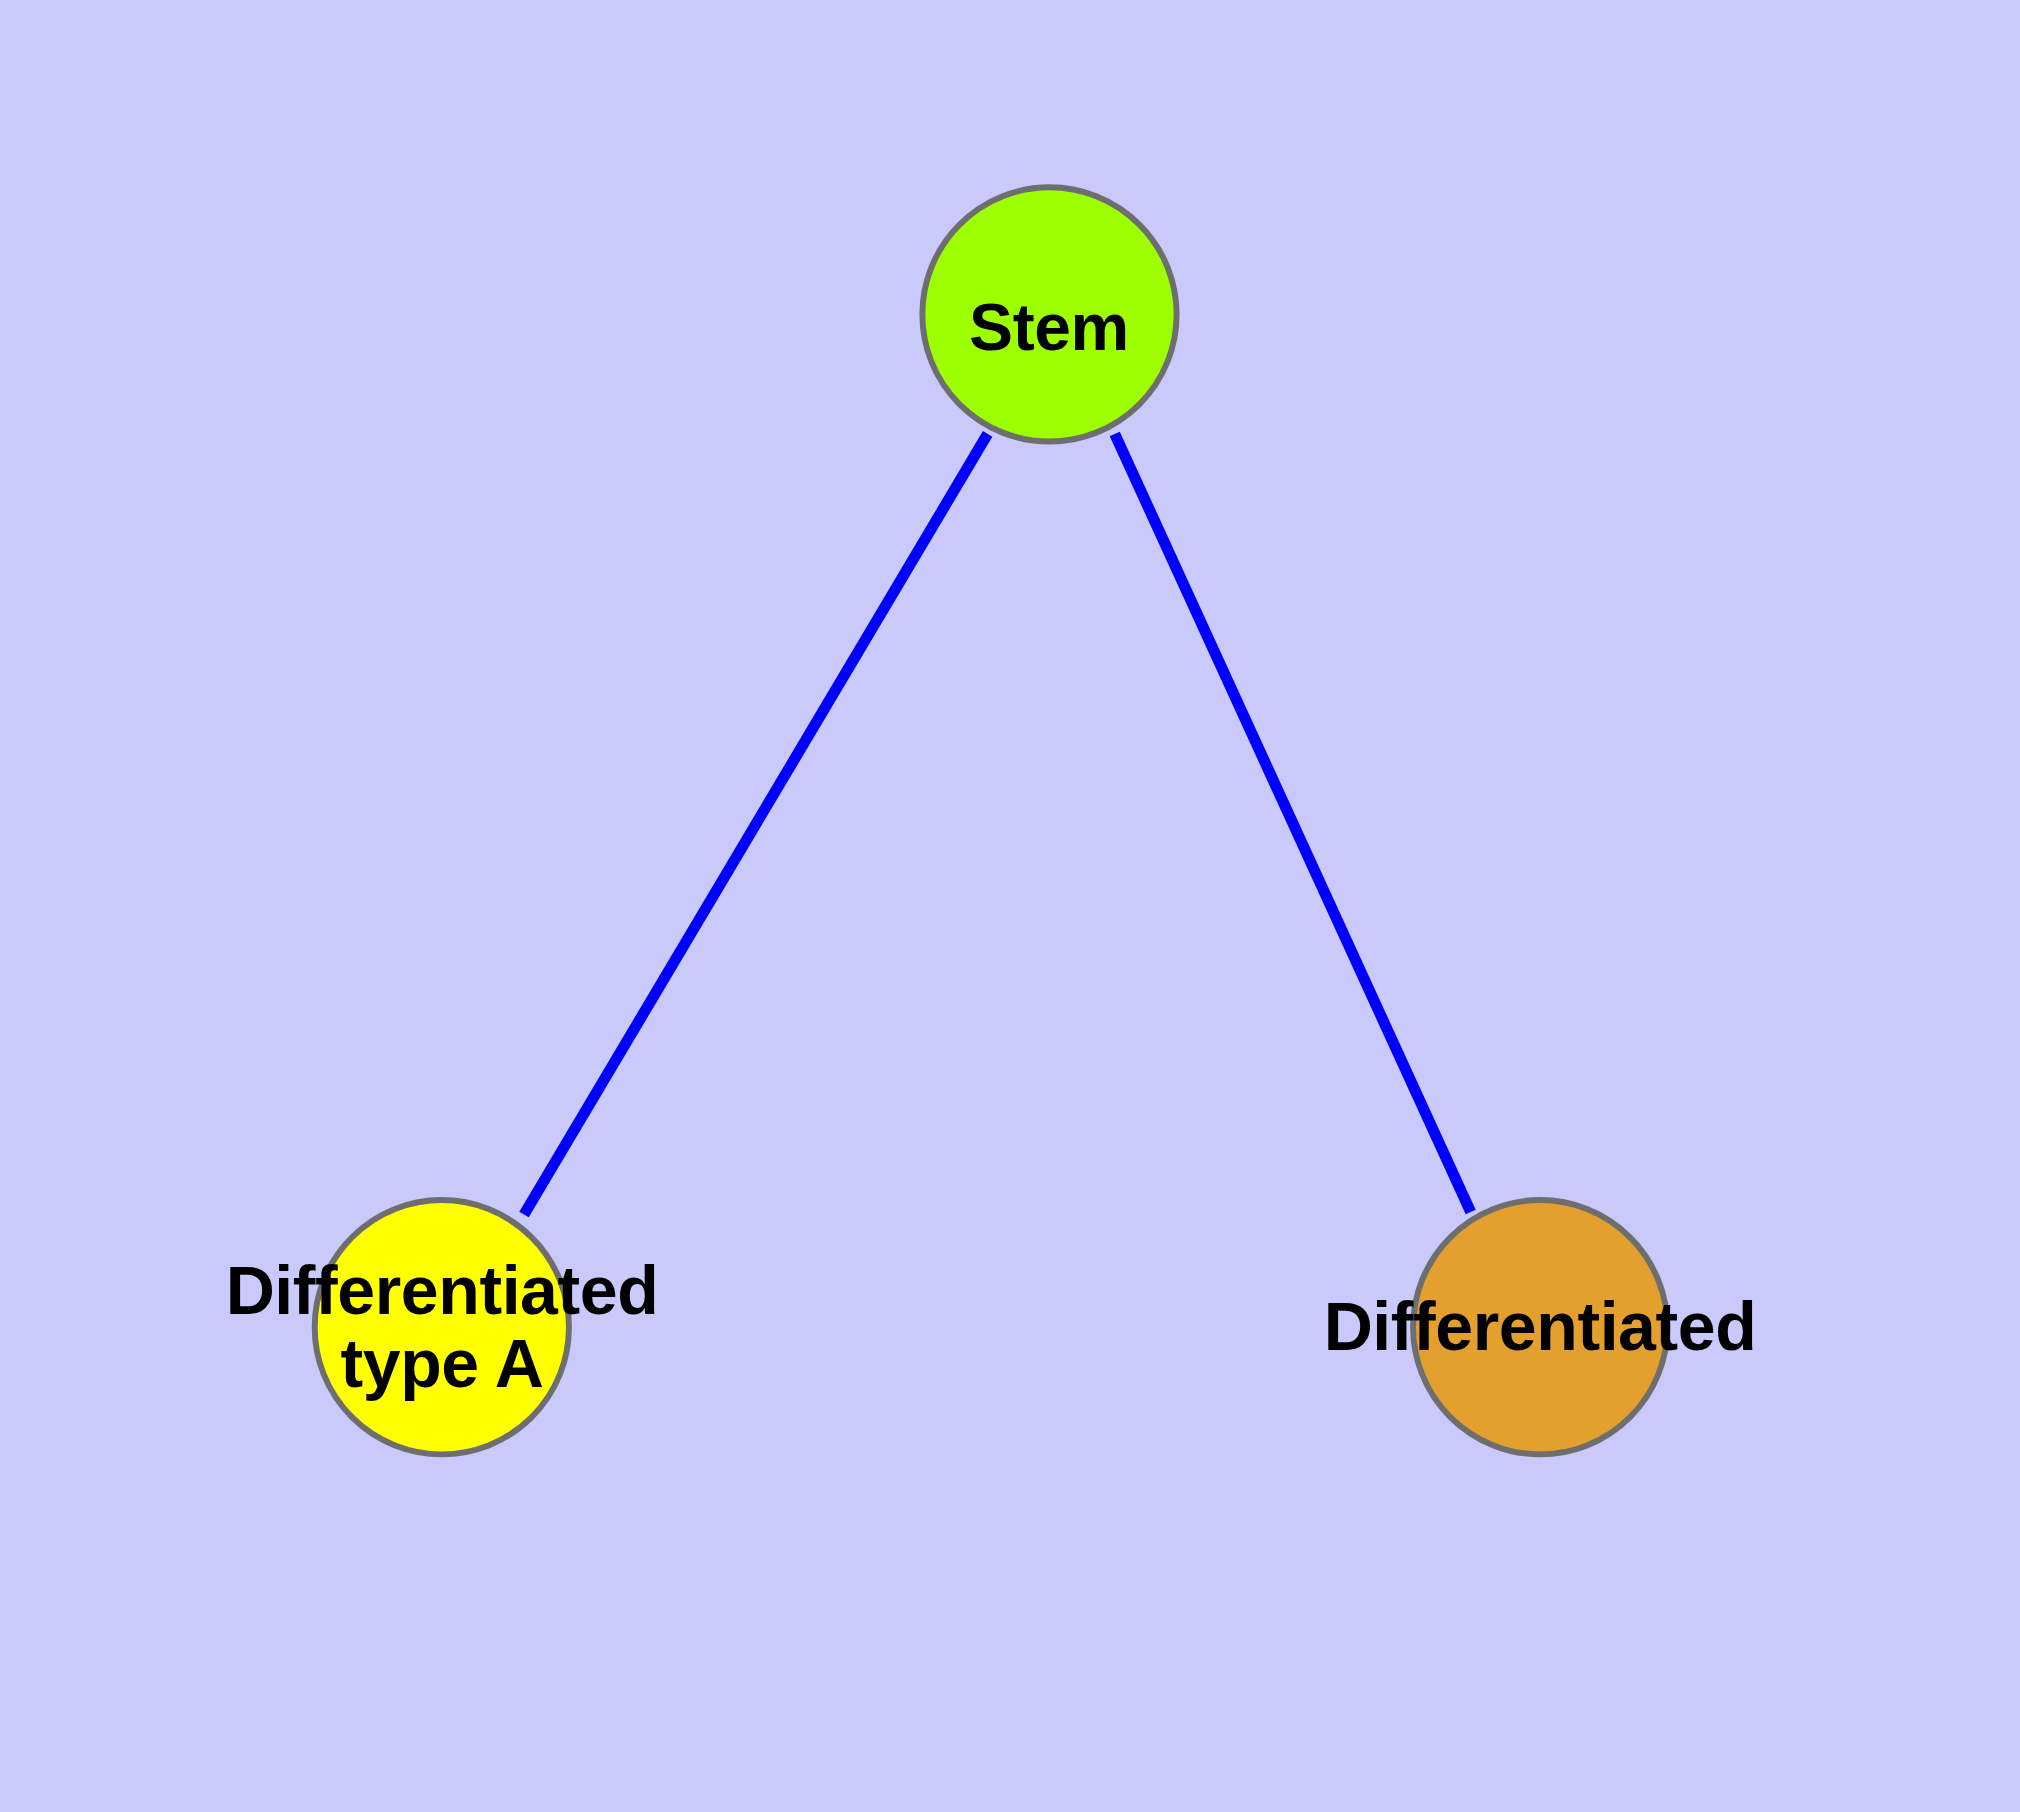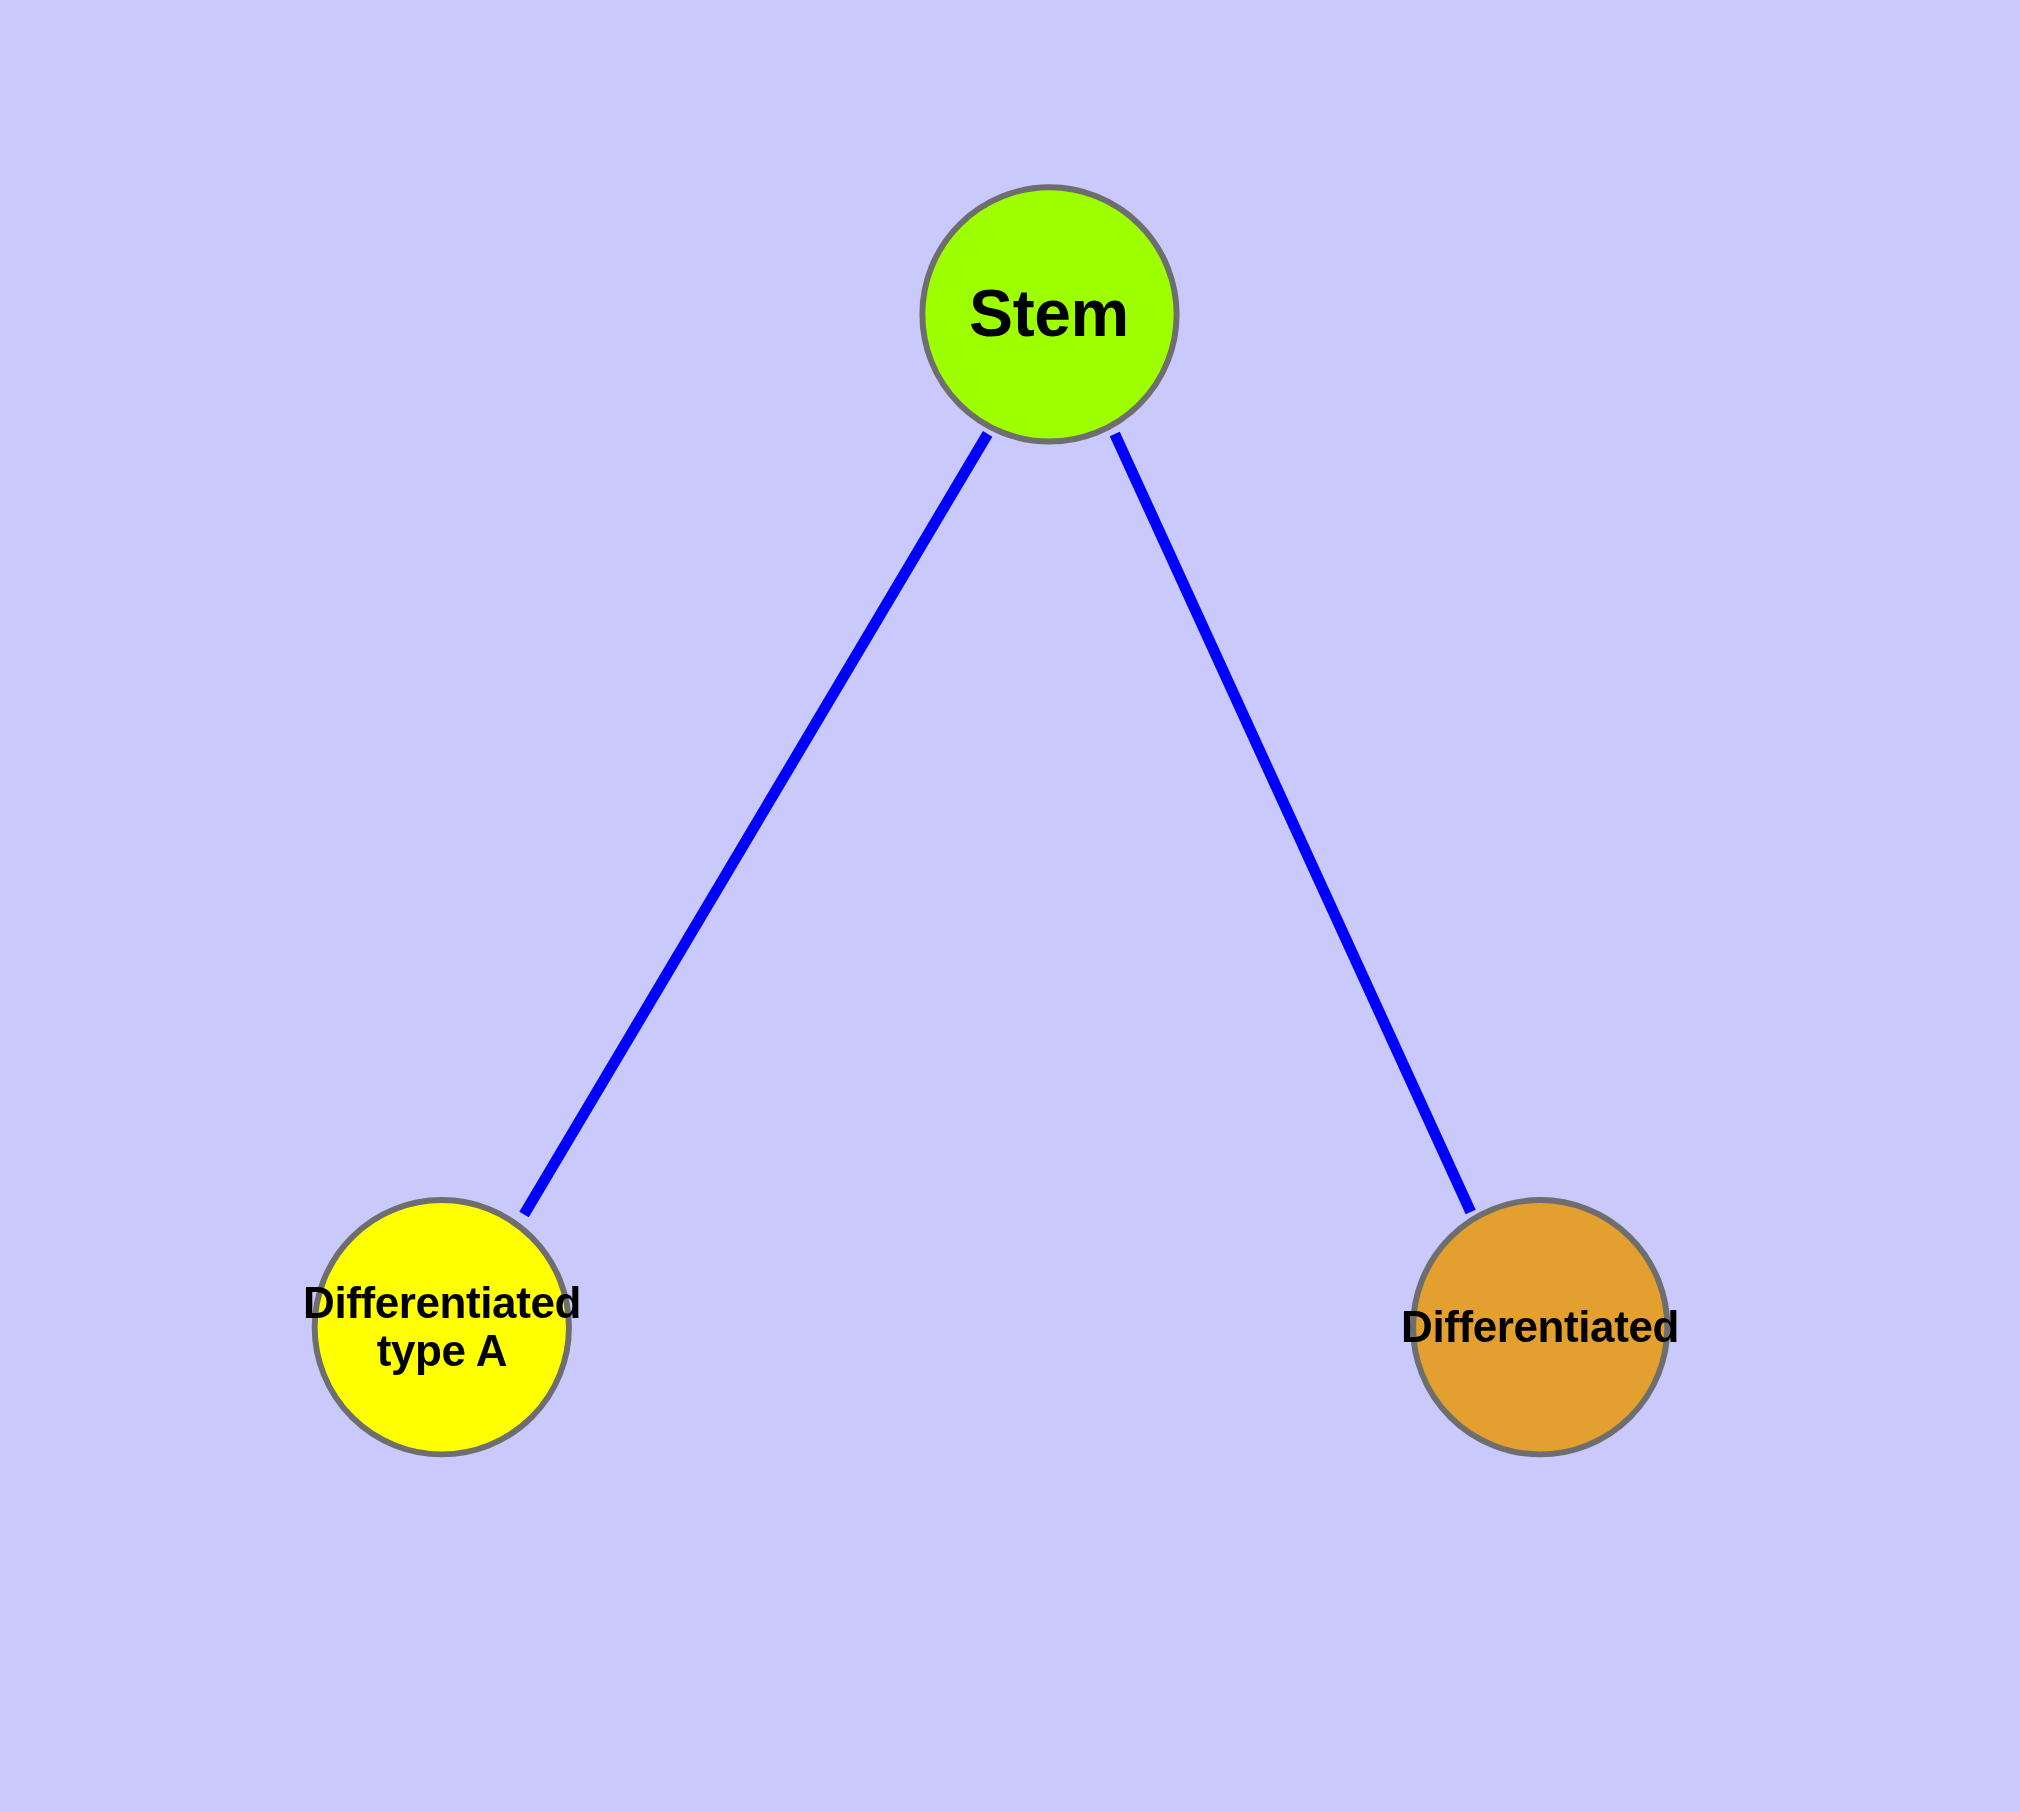--- a/index.html
+++ b/index.html
@@ -35,21 +35,21 @@
     line-height: 1.08;
     white-space: pre;
     pointer-events: none;
     transform: translate(-50%, -50%);
     letter-spacing: -0.4px;
   }
   .label-stem {
     font-size: 66px;
   }
   .label-child {
-    font-size: 44px;
+    font-size: 68px;
   }
 </style>
 </head>
 <body>
 
 <div id="stage">
 
   <div id="canvas-bg"></div>
 
   <svg id="graph-svg" viewBox="0 0 2384 2138">
@@ -58,19 +58,19 @@
         <line x1="1315" y1="512" x2="1735" y2="1430" stroke="#0000ff" stroke-width="13" stroke-linecap="butt"></line>
       </g>
     <g id="node-layer">
         <circle cx="1238" cy="371" r="150" fill="#9eff00" stroke="#6e6e6e" stroke-width="7"></circle>
         <circle cx="521" cy="1566" r="150" fill="#ffff00" stroke="#6e6e6e" stroke-width="7"></circle>
         <circle cx="1817" cy="1566" r="150" fill="#e3a02e" stroke="#6e6e6e" stroke-width="7"></circle>
       </g>
   </svg>
 
   <div id="label-layer">
-      <div class="node-label label-stem" style="left: 1049px; top: 314px;"><div>Stem</div></div>
+      <div class="node-label label-stem" style="left: 1049px; top: 328px;"><div>Stem</div></div>
       <div class="node-label label-child" style="left: 442px; top: 1327px;"><div>Differentiated</div><div>type A</div></div>
       <div class="node-label label-child" style="left: 1540px; top: 1327px;"><div>Differentiated</div></div>
     </div>
 
 </div>
 
 
 </body></html>

